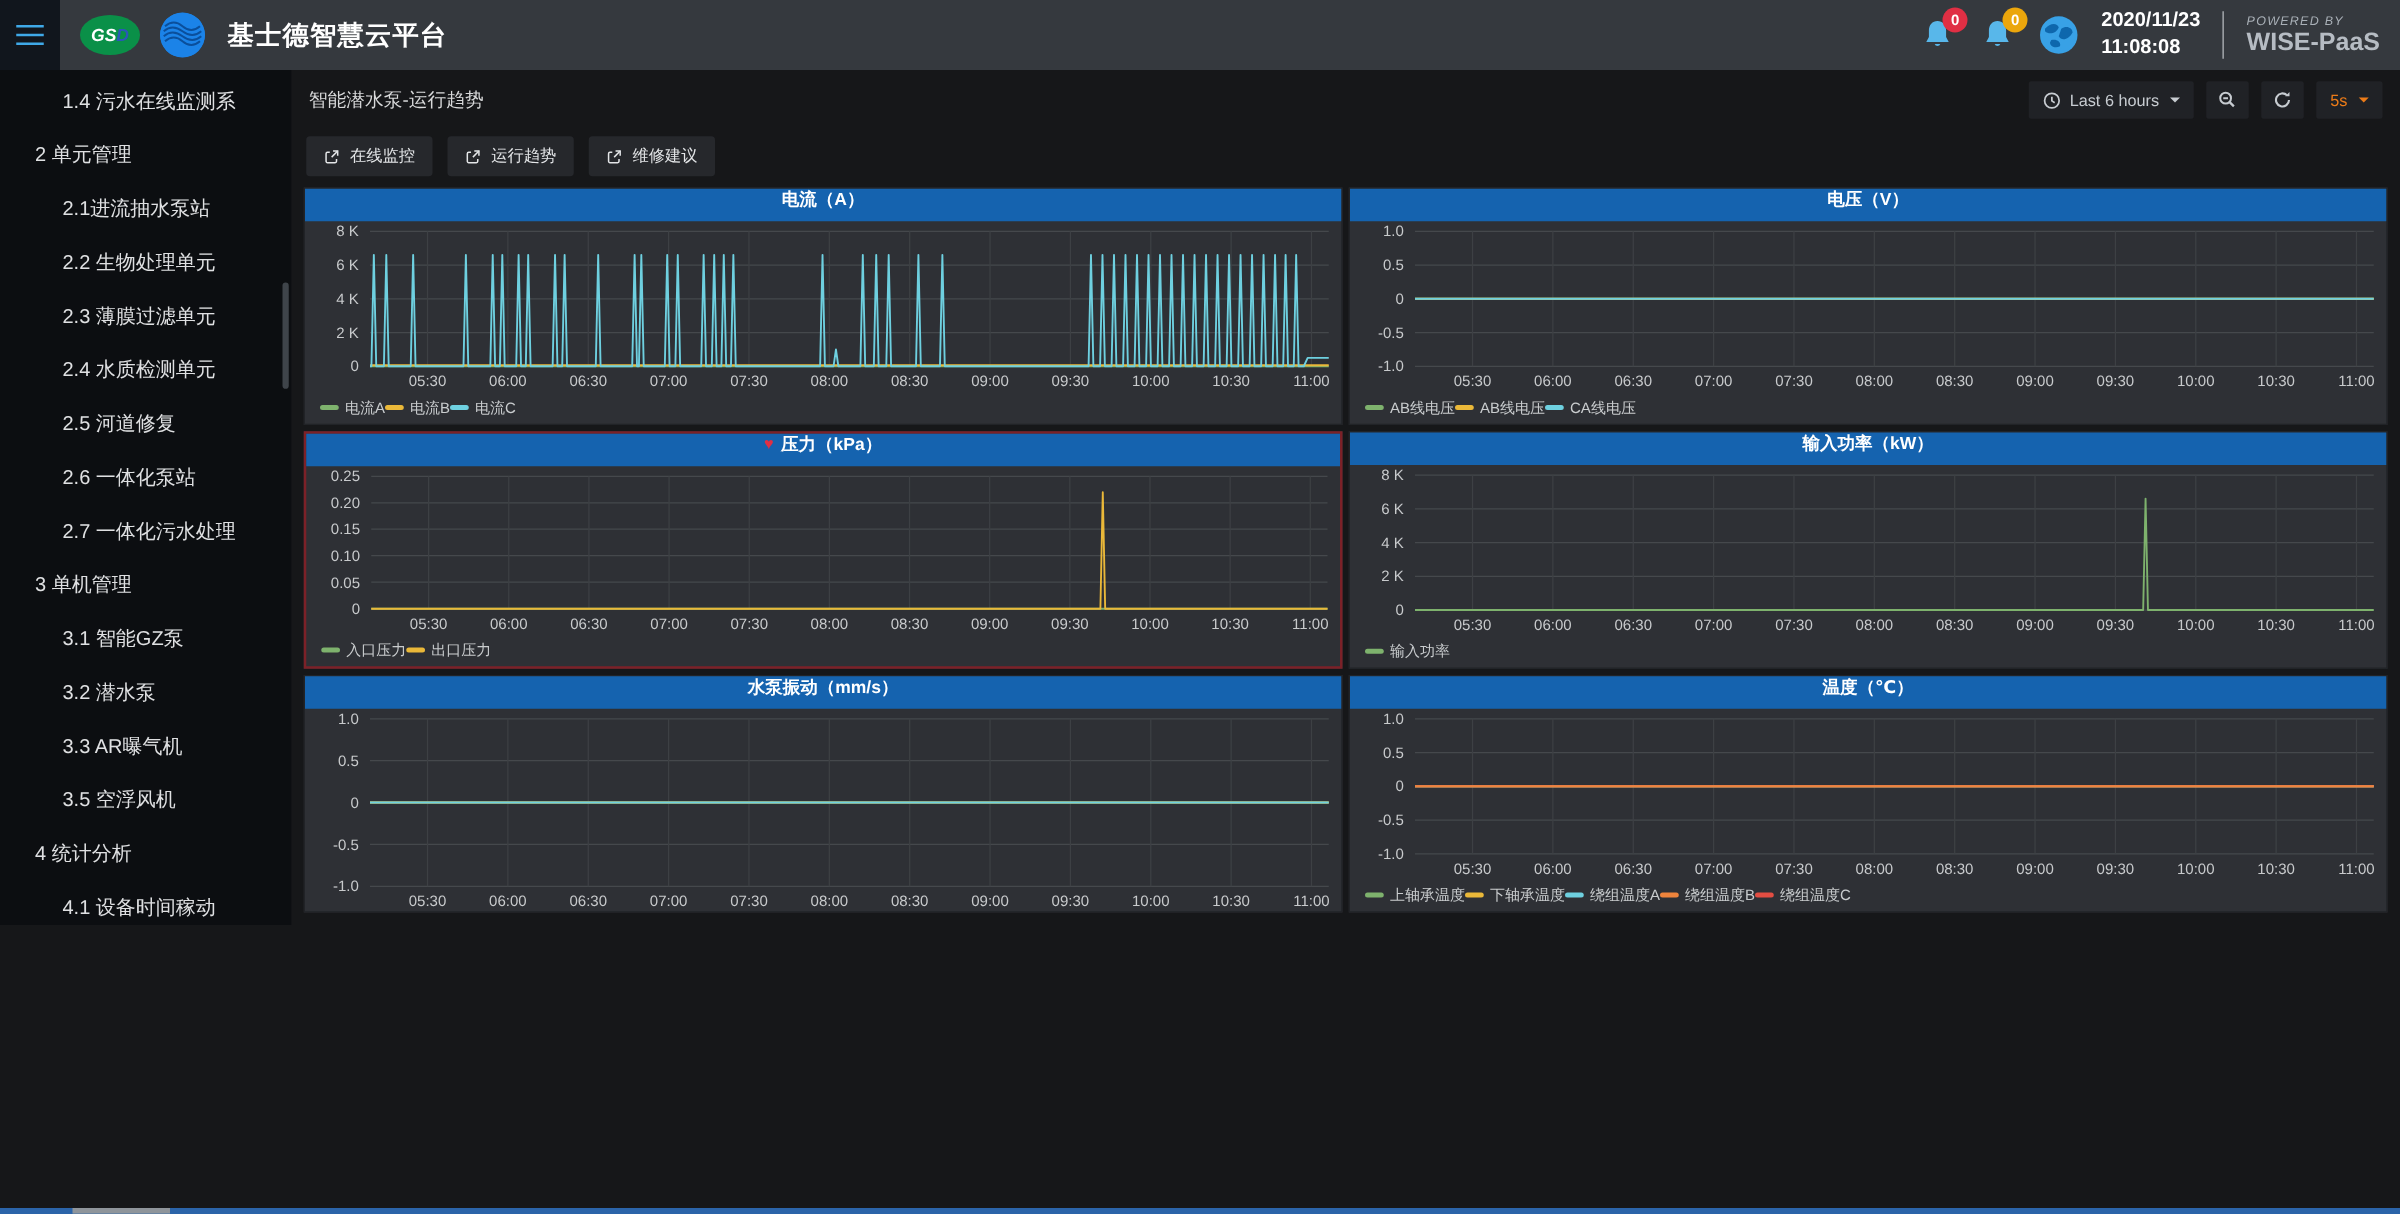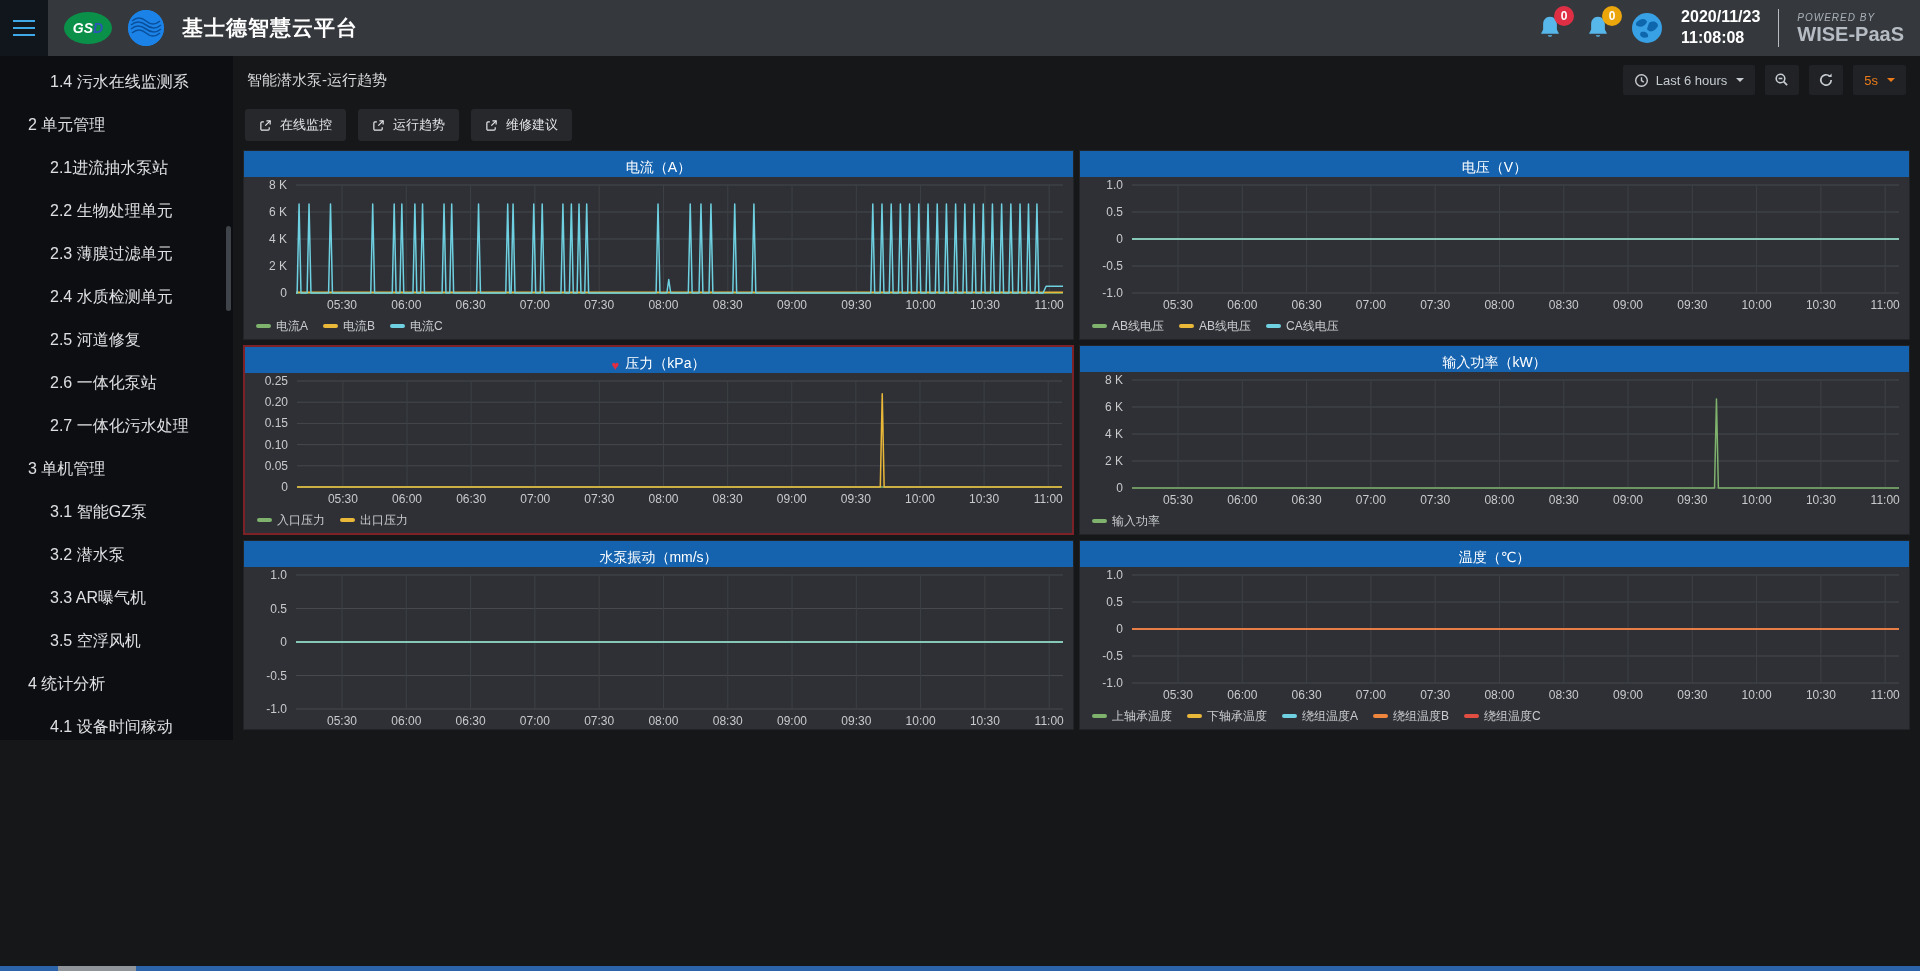--- a/index.html
+++ b/index.html
@@ -52,32 +52,32 @@
 
   .tab-row { display:flex; gap:12px; padding:5px 12px 9px; flex:none; }
   .tab-btn { height:32px; background:#26282c; border-radius:3px; display:flex; align-items:center;
     gap:8px; padding:0 14px; color:#e4e6e8; font-size:13px; cursor:pointer; }
 
   
   .charts-grid { display:grid; grid-template-columns:1fr 1fr; grid-auto-rows:1fr; gap:5px;
     padding:0 10px 10px; flex:1; min-height:0; }
   .panel { background:#2e3035; border:1px solid #212327; display:flex; flex-direction:column; min-height:0; }
   .panel.alert { border:2px solid #7c2128; }
-  .ptitle { height:26px; background:#1563af; color:#fff; font-size:14px; font-weight:400; flex:none;
-    display:flex; align-items:flex-end; justify-content:center; gap:6px; cursor:pointer; }
+  .ptitle { height:26px; background:#1563af; color:#fff; font-size:14px; font-weight:700; flex:none;
+    display:flex; align-items:flex-start; justify-content:center; gap:6px; cursor:pointer; }
   .heart { color:#e02f44; font-size:13px; }
   .plot-row { flex:1; display:grid; grid-template-columns:52px 1fr; grid-template-rows:1fr 20px;
     min-height:0; padding:8px 10px 0 0; }
   .yaxis { grid-row:1; grid-column:1; position:relative; }
   .ytick { position:absolute; right:9px; transform:translateY(-50%); font-size:12px; color:#c8cacc; }
   .plotarea { grid-row:1; grid-column:2; position:relative; }
   .plotarea svg { position:absolute; inset:0; width:100%; height:100%; overflow:visible; }
   .xaxis { grid-row:2; grid-column:2; position:relative; }
   .xtick { position:absolute; top:5px; transform:translateX(-50%); font-size:12px; color:#c8cacc; }
-  .legend { height:26px; flex:none; display:flex; align-items:center; gap:15px; padding-left:12px; }
+  .legend { height:26px; flex:none; display:flex; align-items:center; padding-left:12px; }
   .legend-item { display:flex; align-items:center; gap:5px; font-size:12px; color:#c9ccce; cursor:pointer; }
   .dash { width:15px; height:4px; border-radius:2px; display:inline-block; }
 
   .h-scrollbar { position:fixed; left:0; bottom:0; width:1920px; height:5px; background:#2b64a9; z-index:50; }
   .h-scrollbar .thumb { position:absolute; left:58px; top:0; width:78px; height:5px; background:#8f959b; }
 </style>
 </head>
 <body>
 
 <header class="topbar">

